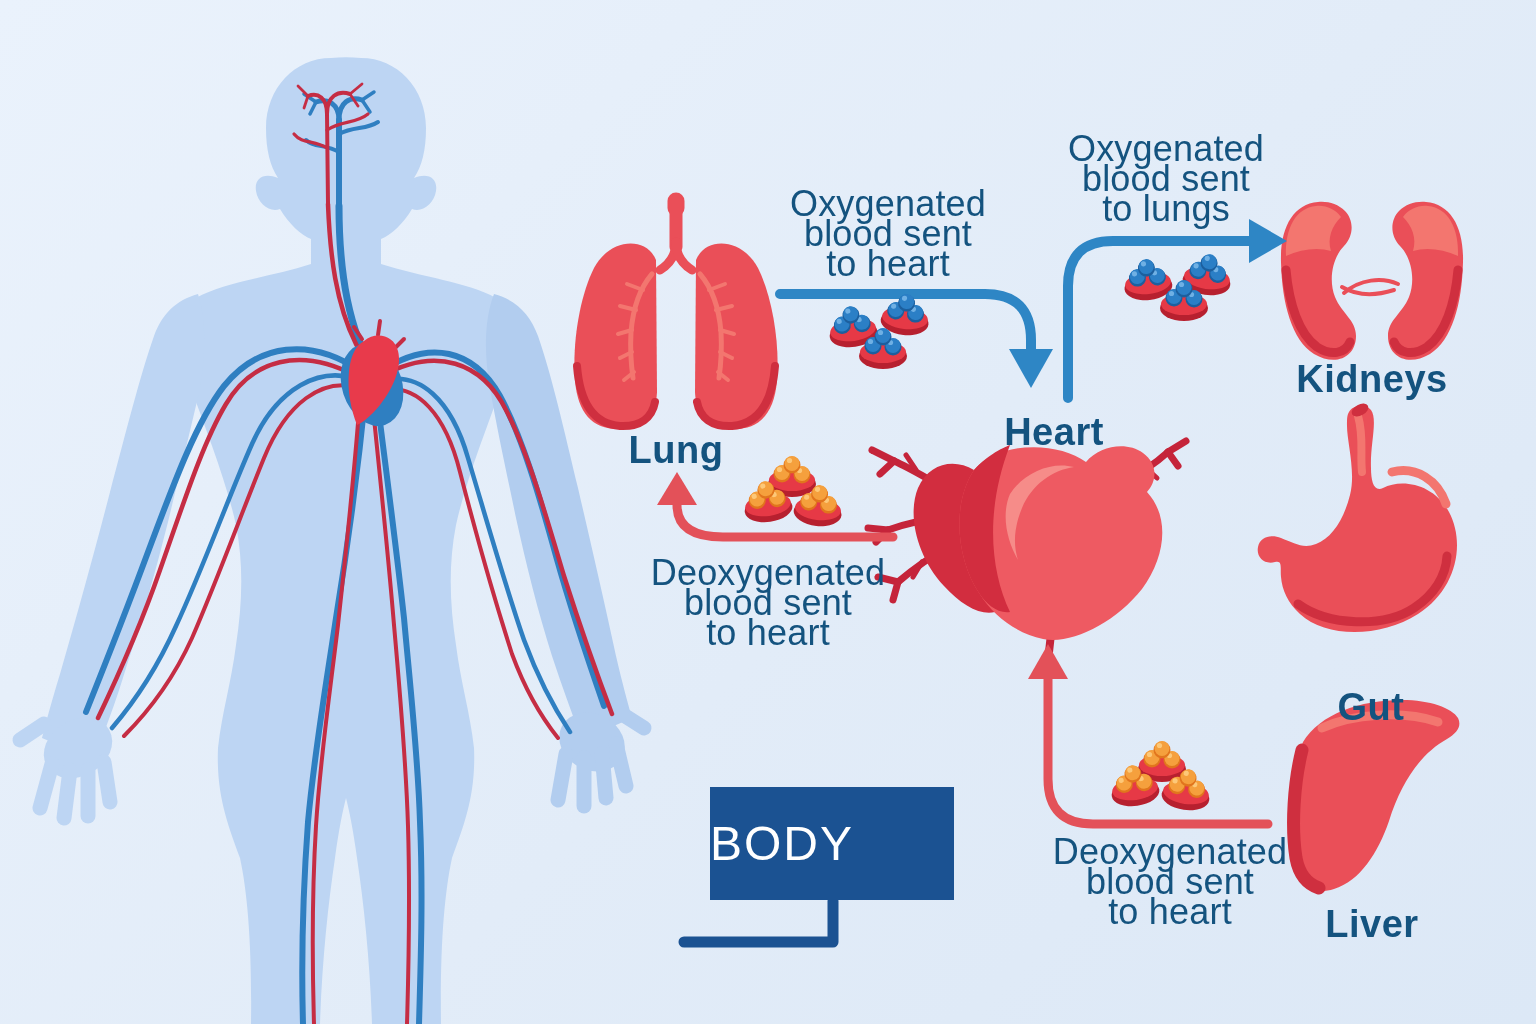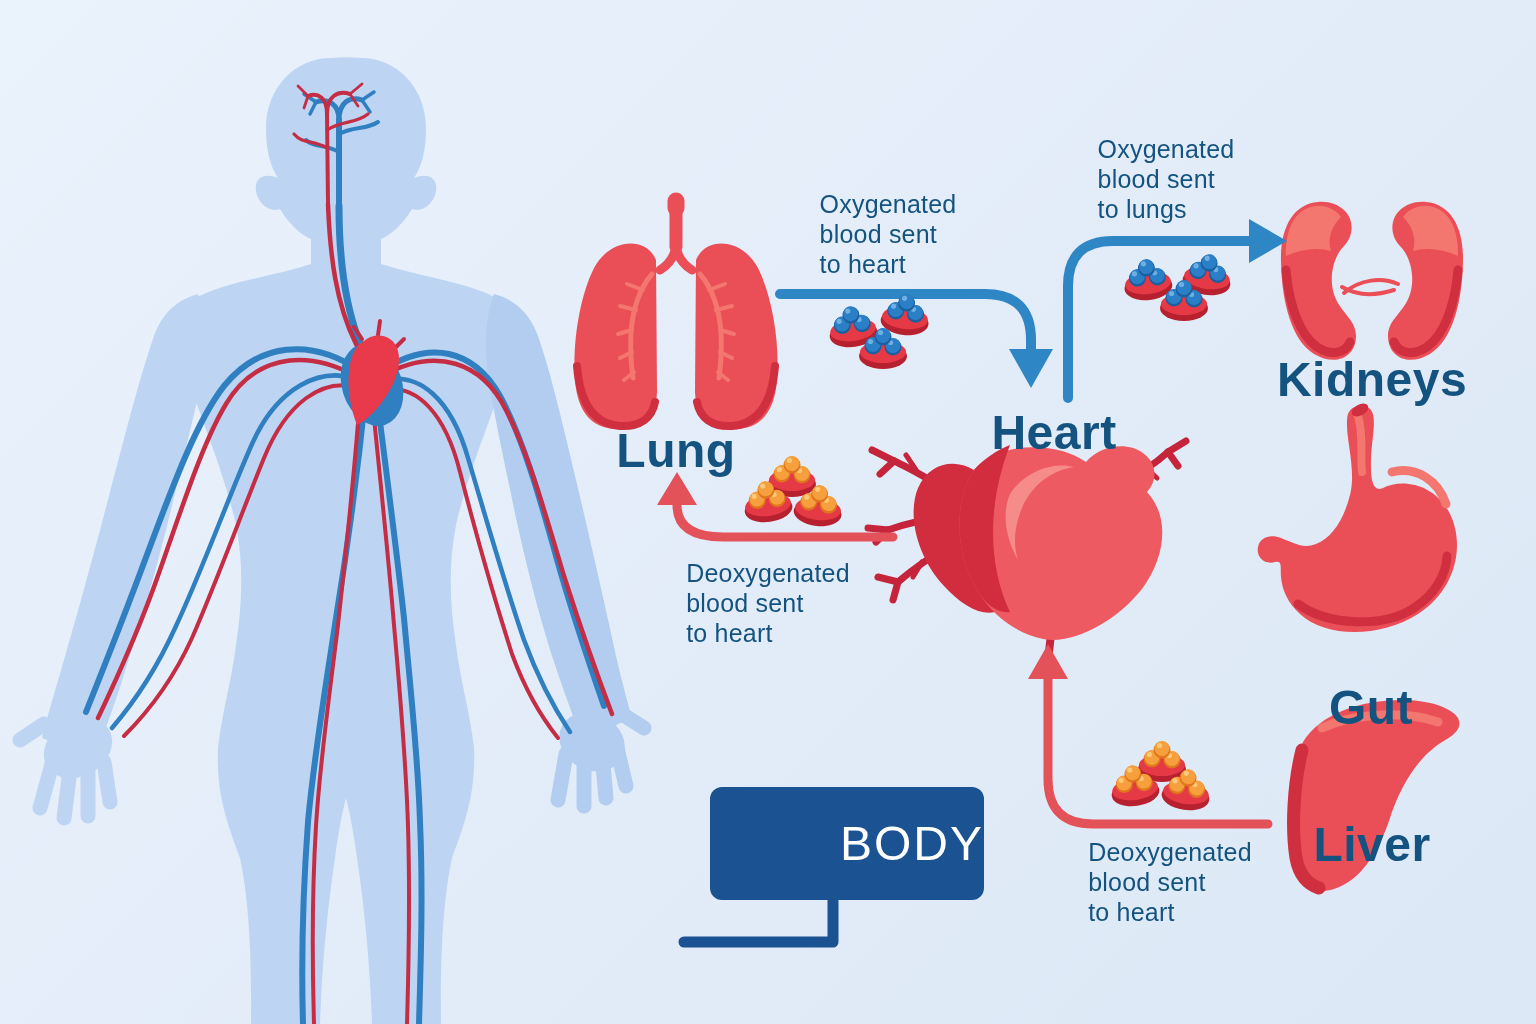--- a/index.html
+++ b/index.html
@@ -32,34 +32,34 @@
   *{margin:0;padding:0;box-sizing:border-box;}
   html,body{width:1536px;height:1024px;overflow:hidden;}
   body{font-family:"Liberation Sans","DejaVu Sans",sans-serif;}
   .stage{
     position:relative;width:1536px;height:1024px;
     background:linear-gradient(135deg,#eaf2fc 0%,var(--background) 55%,#dce8f6 100%);
   }
   .stage svg{position:absolute;left:0;top:0;}
   .flow-label{
     position:absolute;transform:translateX(-50%);
-    color:var(--label-text);
-    font-size:25px;line-height:30px;font-weight:500;letter-spacing:.2px;
+    text-align:center;color:var(--label-text);
+    font-size:36px;line-height:30px;font-weight:500;letter-spacing:.2px;
   }
   .flow-label span{display:block;}
   .organ-label{
     position:absolute;transform:translate(-50%,-50%);
-    color:var(--label-text);font-size:48px;font-weight:700;letter-spacing:.5px;
+    color:var(--label-text);font-size:38px;font-weight:700;letter-spacing:.5px;
     white-space:nowrap;
   }
   .body-box{
-    position:absolute;left:710px;top:787px;width:274px;height:113px;
+    position:absolute;left:710px;top:787px;width:244px;height:113px;
     background:var(--body-box-blue);
-    display:flex;align-items:center;justify-content:flex-end;
-    color:var(--body-box-text);font-size:48px;font-weight:500;letter-spacing:2px;border-radius:12px;
+    display:flex;align-items:center;justify-content:flex-start;
+    color:var(--body-box-text);font-size:48px;font-weight:500;letter-spacing:2px;
   }
   
   .sil{fill:var(--silhouette);}
   .silArm{fill:var(--silhouette-arm);}
   .silStroke{stroke:var(--silhouette);fill:none;stroke-width:15;stroke-linecap:round;}
   .silArmStroke{stroke:var(--silhouette-arm);fill:none;stroke-width:15;stroke-linecap:round;}
   .vb{stroke:var(--vein-blue);fill:none;stroke-linecap:round;}
   .ar{stroke:var(--artery-red);fill:none;stroke-linecap:round;}
   .organ{fill:var(--organ-red);}
   .organDk{fill:var(--organ-red-dark);}
@@ -325,19 +325,19 @@
 <div class="flow-label" style="left:1170px;top:837px;">
   <span>Deoxygenated</span>
   <span>blood sent</span>
   <span>to heart</span>
 </div>
 
 <div class="organ-label" style="left:676px;top:450px;">Lung</div>
 <div class="organ-label" style="left:1030px;top:432px;margin-left:24px;">Heart</div>
 <div class="organ-label" style="left:1372px;top:379px;">Kidneys</div>
 <div class="organ-label" style="left:1371px;top:660px;margin-top:47px;">Gut</div>
-<div class="organ-label" style="left:1372px;top:844px;">Liver</div>
+<div class="organ-label" style="left:1372px;top:924px;">Liver</div>
 
 <div class="body-box">
   <span>BODY</span>
 </div>
 
 </div>
 
 </body></html>

